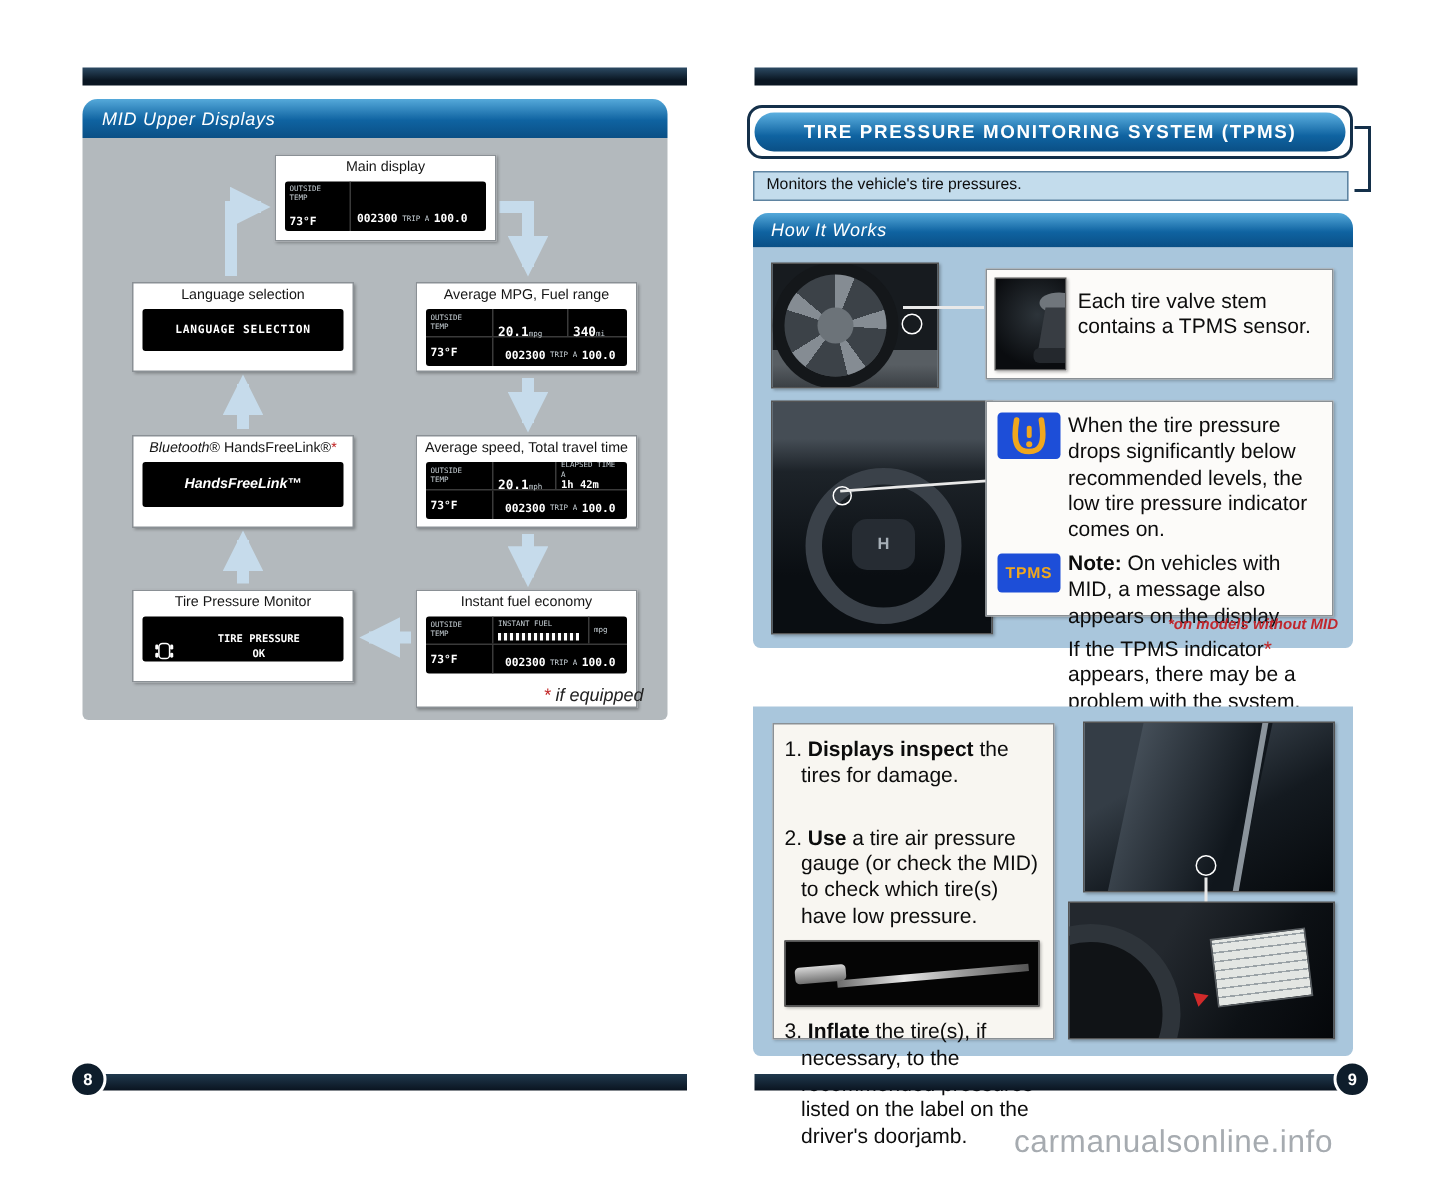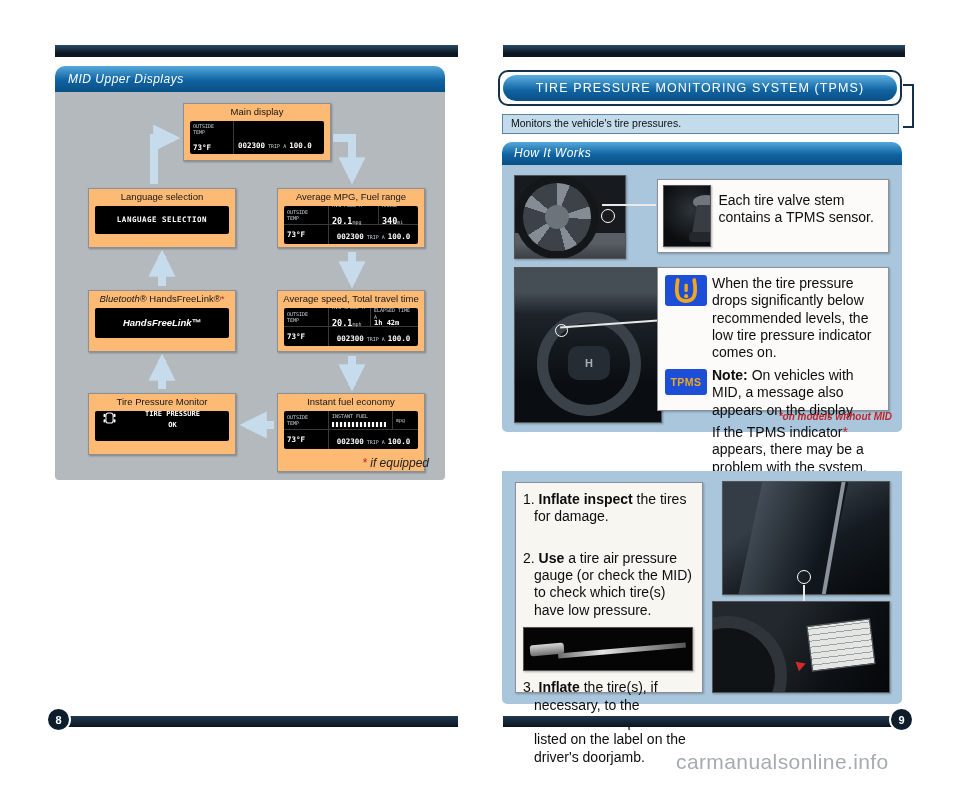--- a/index.html
+++ b/index.html
@@ -11,41 +11,41 @@
   .botbar{position:absolute;top:716px;height:11px;background:linear-gradient(#1c3platform,#0a1420);background:linear-gradient(#1d3platform,#0a1420)}
   .botbar{background:linear-gradient(#20394e,#0a1420)}
   .pagecirc{position:absolute;top:707px;width:25px;height:25px;border-radius:50%;background:#0e1d2b;border:2px solid #fff;color:#fff;font-size:11px;font-weight:bold;display:flex;align-items:center;justify-content:center}
 
   
   .bluehdr{background:linear-gradient(#55a9da,#0f63a1 55%,#0a4f85);color:#fff;font-style:italic;letter-spacing:.5px}
 
   
   .hdr8{position:absolute;left:55px;top:66px;width:390px;height:26px;border-radius:10px 10px 0 0;font-size:12px;line-height:26px;padding-left:13px}
   .panel8{position:absolute;left:55px;top:92px;width:390px;height:388px;background:#b3b9bd;border-radius:0 0 4px 4px}
-  .node{position:absolute;background:#fdba74;border:1px solid #8a9095;box-shadow:1px 1px 2px rgba(0,0,0,.3)}
+  .node{position:absolute;background:#ffffff;border:1px solid #8a9095;box-shadow:1px 1px 2px rgba(0,0,0,.3)}
   .node .lbl{font-size:9.5px;color:#151515;text-align:center;padding-top:3px;line-height:1.15}
   .red{color:#c22525}
   .fn8{position:absolute;right:16px;top:364px;font-size:12px;font-style:italic;color:#222}
 
   
   .screen{background:#000;border-radius:2px;color:#e8e8e8;font-family:"DejaVu Sans Mono",monospace;overflow:hidden;margin:3px 6px 0}
   .stack{white-space:pre-line}
   .tny{font-size:5px;color:#c9d2d8;line-height:1.3;letter-spacing:0}
   .vb{font-size:7.5px;font-weight:bold;color:#fff;line-height:1.1;white-space:nowrap}
   .bg{font-size:8.5px;font-weight:bold;color:#fff;line-height:1;white-space:nowrap}
   .scr2{height:38px;display:flex;flex-direction:column}
   .scr2 .r{flex:1;display:flex;min-height:0}
   .scr2 .r1{border-bottom:1px solid #3a3a3a}
   .colA{width:44px;padding:1px 3px;display:flex;flex-direction:column;justify-content:center}
   .colB{flex:1;padding:1px 3px;border-left:1px solid #3a3a3a;display:flex;flex-direction:column;justify-content:center}
   .colC{padding:1px 3px;border-left:1px solid #3a3a3a;display:flex;flex-direction:column;justify-content:center}
 
   
   .titlebox{position:absolute;left:498px;top:70px;width:404px;height:36px;background:#fff;border:2px solid #14304a;border-radius:10px;padding:3px}
-  .titleinner{height:100%;border-radius:13px;background:linear-gradient(#5cb0e0,#0f63a1 60%,#0a4f85);color:#fff;font-weight:normal;font-size:12.5px;letter-spacing:1.1px;display:flex;align-items:center;justify-content:center}
+  .titleinner{height:100%;border-radius:13px;background:linear-gradient(#5cb0e0,#0f63a1 60%,#0a4f85);color:#fff;font-weight:bold;font-size:12.5px;letter-spacing:1.1px;display:flex;align-items:center;justify-content:center}
   .bracket{position:absolute;left:903px;top:84px;width:11px;height:44px;border-top:2px solid #14304a;border-right:2px solid #14304a;border-bottom:2px solid #14304a}
   .subtitle{position:absolute;left:502px;top:114px;width:397px;height:20px;background:#c3dcec;border:1px solid #5f84a1;font-size:10.5px;line-height:17px;padding-left:8px;color:#0d0d0d}
   .sechdr{position:absolute;height:23px;border-radius:10px 10px 0 0;font-size:12px;line-height:23px;padding-left:12px}
   .secpanel{position:absolute;background:#a9c6dc;border-radius:0 0 5px 5px}
   .whitebox{position:absolute;background:#fcfbf9;border:1px solid #8a9095;box-shadow:1px 1px 2px rgba(0,0,0,.25)}
   .photo{position:absolute;overflow:hidden;border:1px solid #555;box-shadow:1px 1px 2px rgba(0,0,0,.3)}
   .body-text{font-size:14px;line-height:1.24;color:#0c0c0c}
   .iconblk{position:absolute;background:#1d4ed8;border-radius:3px;display:flex;align-items:center;justify-content:center}
   .fn9{position:absolute;right:10px;top:246px;font-size:10px;font-style:italic;color:#c0272d;font-weight:bold}
   .stepsbox{padding:8px 7px}
@@ -169,21 +169,21 @@
             <span class="vb">002300</span>
             <span class="tny">TRIP A</span>
             <span class="vb">100.0</span>
           </div>
         </div>
       </div>
     </div>
 
     <div class="node" style="left:33px;top:301px;width:148px;height:62px">
       <div class="lbl">Tire Pressure Monitor</div>
-      <div class="screen" style="height:30px;display:flex;align-items:flex-start;gap:6px;padding:0 7px">
+      <div class="screen" style="height:30px;display:flex;align-items:flex-end;gap:6px;padding:0 7px">
         <svg width="15" height="14" viewBox="0 0 16 14">
           <rect x="4.2" y="1.6" width="7.6" height="10.8" rx="2.6" fill="none" stroke="#fff" stroke-width="1.1"></rect>
           <rect x="1.6" y="2.4" width="2.2" height="3.6" rx="1" fill="#fff"></rect>
           <rect x="12.2" y="2.4" width="2.2" height="3.6" rx="1" fill="#fff"></rect>
           <rect x="1.6" y="8.2" width="2.2" height="3.6" rx="1" fill="#fff"></rect>
           <rect x="12.2" y="8.2" width="2.2" height="3.6" rx="1" fill="#fff"></rect>
         </svg>
         <div style="flex:1;text-align:center">
           <div class="vb" style="font-size:7px">TIRE  PRESSURE</div>
           <div class="vb" style="font-size:7px;margin-top:3px">OK</div>
@@ -286,21 +286,21 @@
         <p class="body-text" style="margin-top:5px"><span>If the TPMS indicator</span><span class="red">*</span><span> appears, there may be a problem with the system. See your dealer.</span></p>
       </div>
     </div>
 
     <div class="fn9">*on models without MID</div>
   </div>
 
   <div class="secpanel" style="left:502px;top:471px;width:400px;height:233px">
 
     <div class="whitebox stepsbox" style="left:13px;top:11px;width:188px;height:211px;background:#f8f6f1">
-      <p class="body-text step"><span>1.</span> <b>Inflate inspect</b><span> the tires for damage.</span></p>
+      <p class="body-text step"><span>1.</span> <b>Displays inspect</b><span> the tires for damage.</span></p>
       <p class="body-text step" style="margin-top:24px"><span>2.</span> <b>Use</b><span> a tire air pressure gauge (or check the MID) to check which tire(s) have low pressure.</span></p>
 
       <div class="photo" style="position:relative;left:0;top:0;margin:8px 0;width:170px;height:44px;background:#050505">
         <div style="position:absolute;left:34px;top:20px;width:128px;height:5px;background:linear-gradient(90deg,#6c6c6c,#e6e6e6 35%,#9c9c9c 65%,#555);transform:rotate(-5deg)"></div>
         <div style="position:absolute;left:6px;top:16px;width:34px;height:11px;border-radius:3px;background:linear-gradient(#d6d6d6,#6f6f6f);transform:rotate(-5deg)"></div>
       </div>
 
       <p class="body-text step"><span>3.</span> <b>Inflate</b><span> the tire(s), if necessary, to the recommended pressures listed on the label on the driver's doorjamb.</span></p>
     </div>
 

